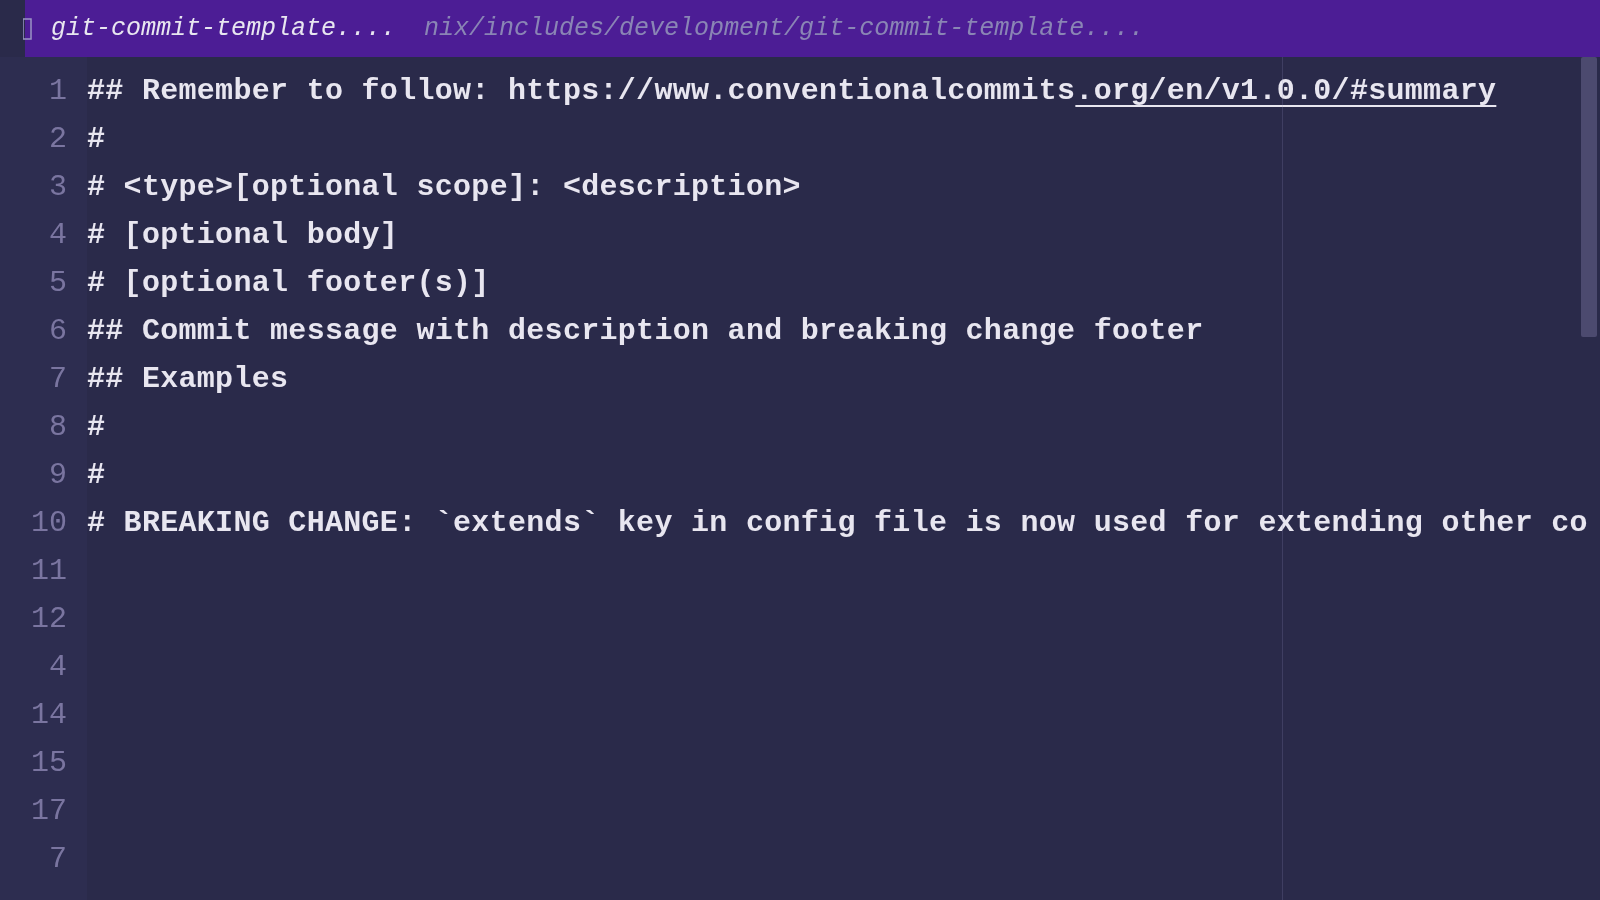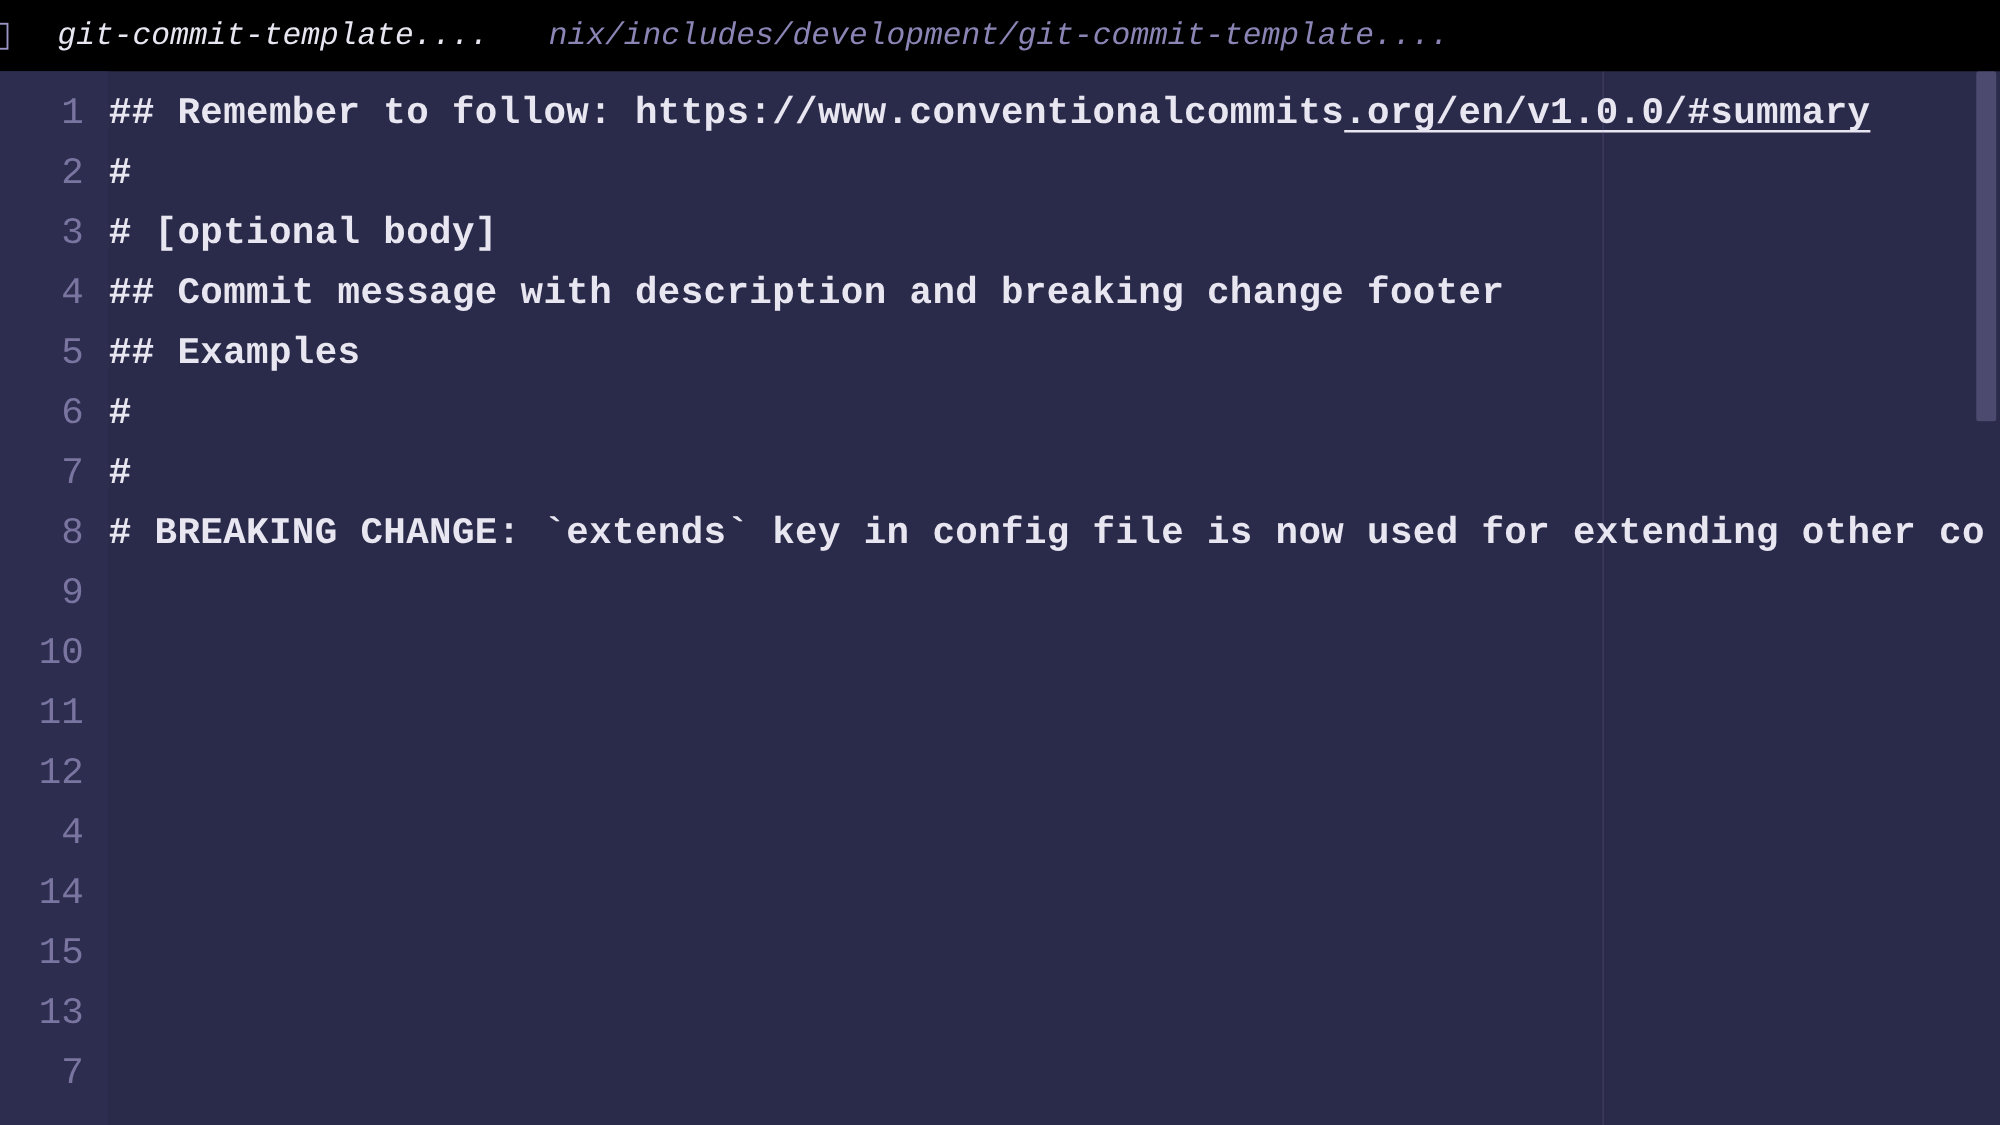--- a/index.html
+++ b/index.html
@@ -14,25 +14,26 @@
       color: #e8e6f0;
       overflow: hidden;
       width: 1600px;
       height: 900px;
     }
     
     .tab-bar {
       display: flex;
       align-items: center;
       height: 57px;
-      background: #000000;
+      background: #4c1d95;
       padding-left: 0;
       font-style: italic;
       font-size: 25px;
-      gap: 48px;
+      gap: 28px;
+      margin-left: 25px;
     }
     
     .doc-icon {
       display: flex;
       align-items: center;
       justify-content: center;
       margin-left: -2px;
       margin-right: -10px;
     }
     
@@ -146,34 +147,36 @@
     <div class="line-number">6</div>
     <div class="line-number">7</div>
     <div class="line-number">8</div>
     <div class="line-number">9</div>
     <div class="line-number">10</div>
     <div class="line-number">11</div>
     <div class="line-number">12</div>
     <div class="line-number">4</div>
     <div class="line-number">14</div>
     <div class="line-number">15</div>
-    <div class="line-number">13</div>
+    <div class="line-number">17</div>
     <div class="line-number">7</div>
   </div>
 
   <div class="code-area">
     <div class="ruler"></div>
     <div class="code-line"></div>
     <div class="code-line"></div>
     <div class="code-line"></div>
     <div class="code-line"><span>## Remember to follow: https://www.conventionalcommits</span><span class="underlined-link">.org/en/v1.0.0/#summary</span></div>
     <div class="code-line">#</div>
+    <div class="code-line"># &lt;type&gt;[optional scope]: &lt;description&gt;</div>
     <div class="code-line"></div>
     <div class="code-line"># [optional body]</div>
     <div class="code-line"></div>
+    <div class="code-line"># [optional footer(s)]</div>
     <div class="code-line"></div>
     <div class="code-line">## Commit message with description and breaking change footer</div>
     <div class="code-line">## Examples</div>
     <div class="code-line">#</div>
     <div class="code-line">#</div>
     <div class="code-line"># BREAKING CHANGE: `extends` key in config file is now used for extending other co</div>
   </div>
 </div>
 
 <div class="scrollbar-track">

